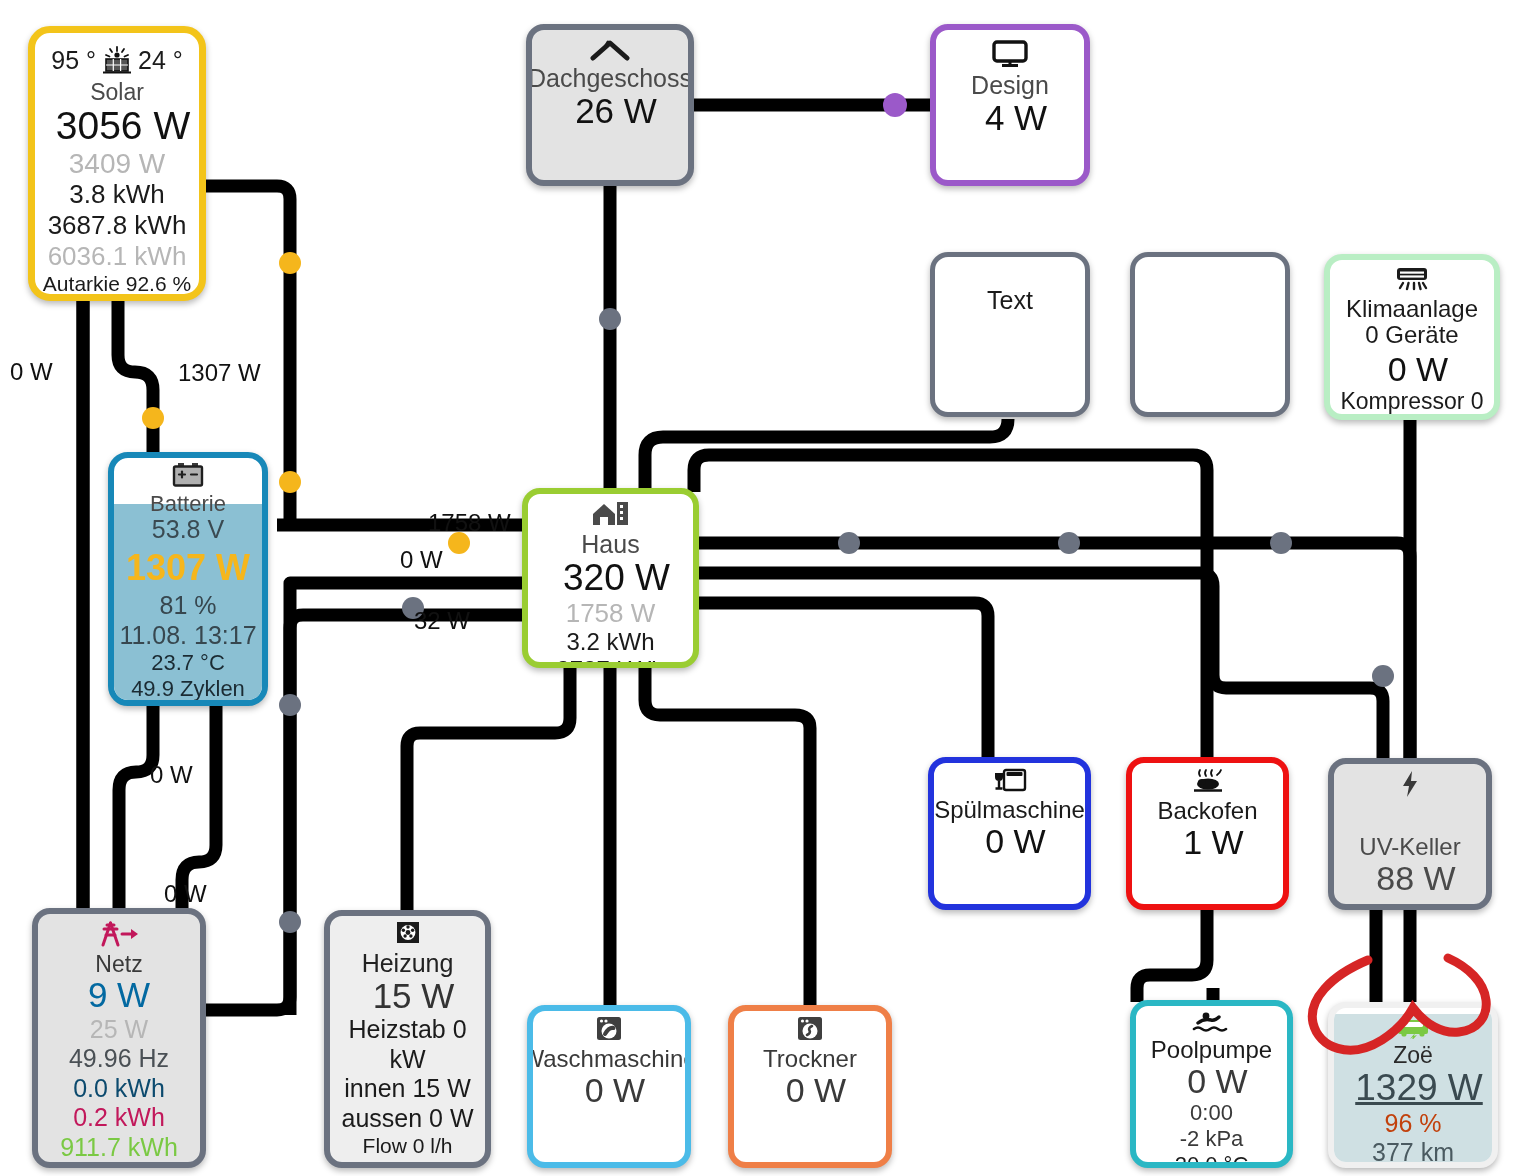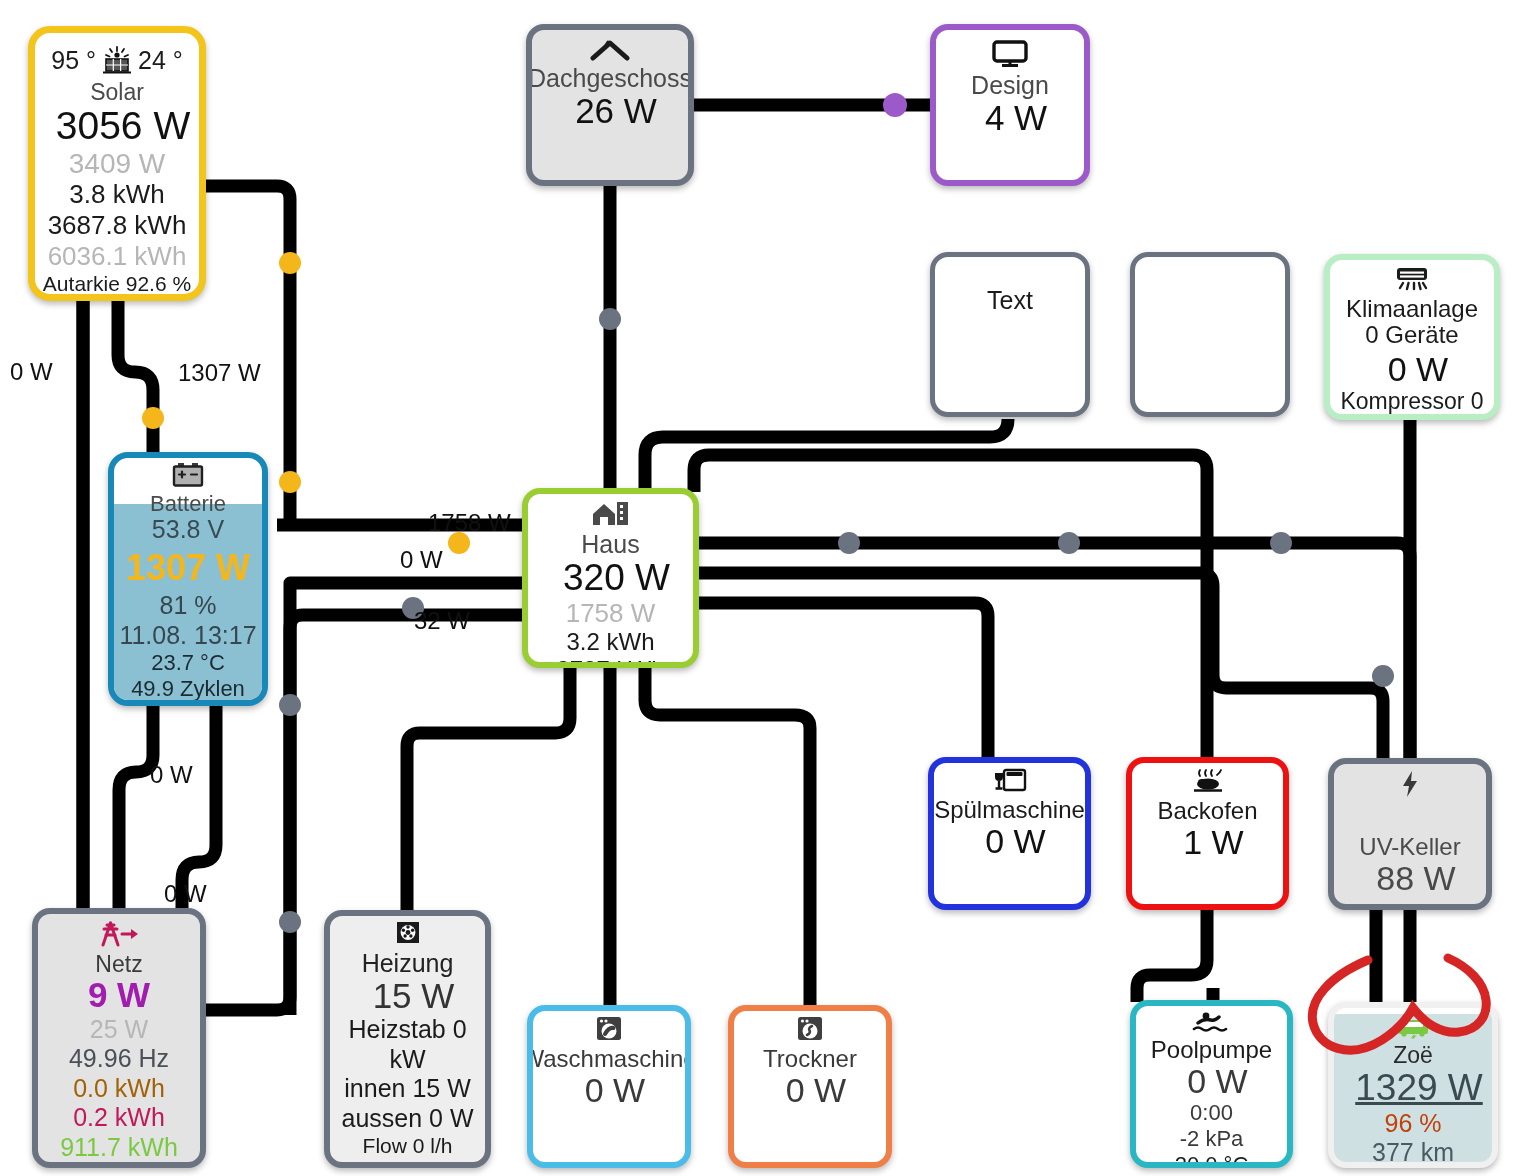--- a/index.html
+++ b/index.html
@@ -180,25 +180,25 @@
             <path d="M6,9 L19,9"></path>
           <path d="M12.5,3 L5,25"></path>
             <path d="M12.5,3 L20,25"></path>
           <path d="M8,15 L17,15"></path>
           <path d="M24,14 L36,14"></path>
         </g>
         <path d="M33,9 L40,14 L33,19 Z" fill="#c2185b"></path>
       </svg>
     </span>
     <div class="ttl" style="font-size:23px;color:#3a3a3a;">Netz</div>
-    <div style="font-size:35px;font-weight:bold;color:#a21caf;line-height:1.1;">9 W</div>
+    <div style="font-size:35px;font-weight:normal;color:#0369a1;line-height:1.1;">9 W</div>
     <div class="ln grey" style="font-size:25px;">25 W</div>
     <div style="height:4px;"></div>
     <div class="ln" style="font-size:25px;color:#4a5055;">49.96 Hz</div>
-    <div class="ln" style="font-size:25px;color:#a16207;">0.0 kWh</div>
+    <div class="ln" style="font-size:25px;color:#0c4a6e;">0.0 kWh</div>
     <div class="ln" style="font-size:25px;color:#c2185b;">0.2 kWh</div>
     <div style="height:4px;"></div>
     <div class="ln" style="font-size:25px;color:#7ac943;">911.7 kWh</div>
     <div class="ln" style="font-size:25px;color:#c2185b;">960.6 kWh</div>
 
   </div>
 
   <div class="node" style="left:526px;top:24px;width:168px;height:162px;border-color:#6b7280;border-width:6px;background:#e3e3e3;">
     <span class="ic" style="margin-top:9px;">
       <svg width="42" height="22" viewBox="0 0 42 22">

